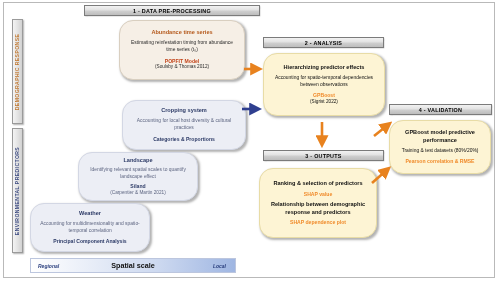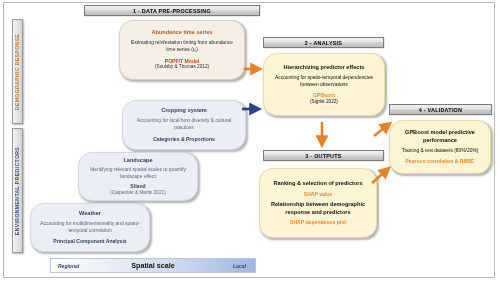--- a/index.html
+++ b/index.html
@@ -73,21 +73,21 @@
     font-size:5.1px;font-weight:bold;letter-spacing:.4px;
   }
   .vlabel.demo span{color:#c0772f;}
   .vlabel.env span{color:#3c4a80;}
 
   
   .scale-bar{
     position:absolute;box-sizing:border-box;
     border:1px solid #bcc6de;
     background:linear-gradient(to right,#ffffff 0%,#e9eef8 28%,#cdd9f0 62%,#9fb6e2 100%);
-    display:flex;align-items:center;margin-left:20px;
+    display:flex;align-items:center;
   }
   .scale-bar .lft{position:absolute;left:7px;font-size:5px;font-weight:bold;font-style:italic;color:#2a3f7e;}
   .scale-bar .ctr{width:100%;text-align:center;font-size:7.2px;font-weight:bold;color:#111;}
   .scale-bar .rgt{position:absolute;right:9px;font-size:5px;font-weight:bold;font-style:italic;color:#2a3f7e;}
 
   
   .arrow-layer{position:absolute;left:0;top:0;width:500px;height:281px;pointer-events:none;}
 </style>
 </head>
 <body>

